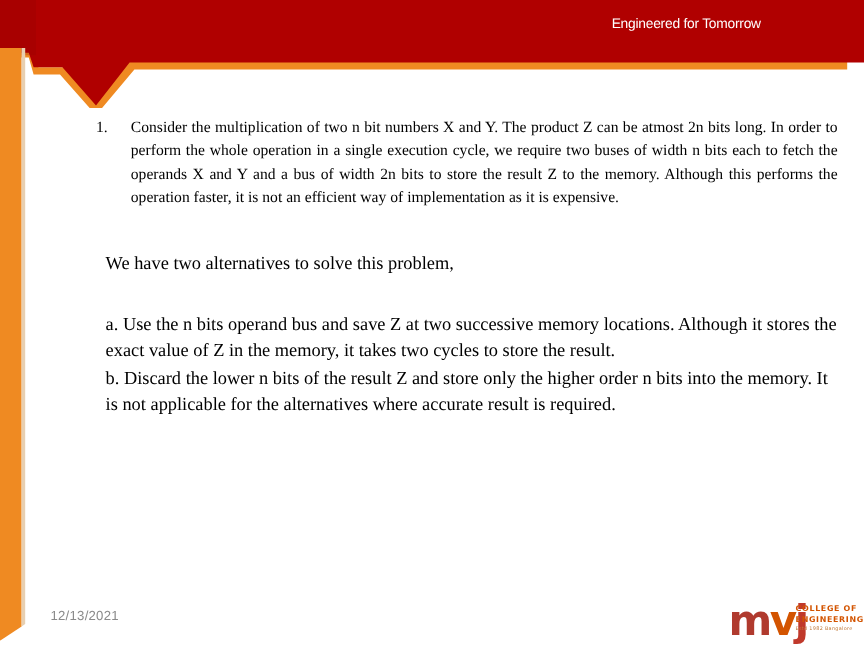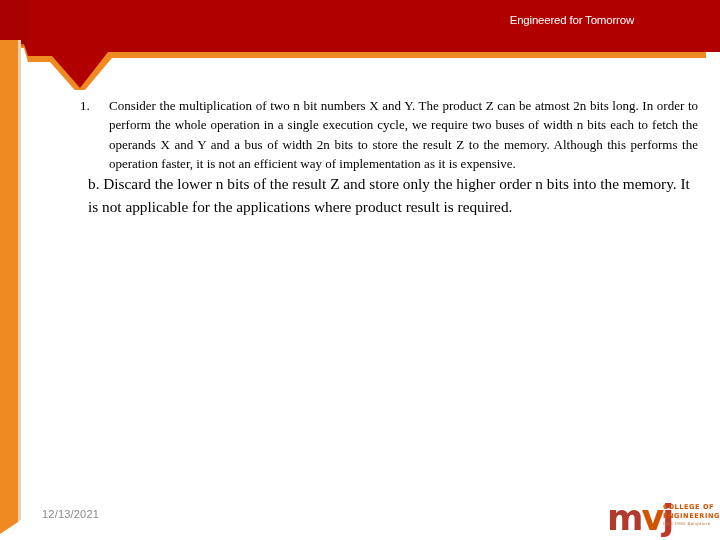--- a/index.html
+++ b/index.html
@@ -179,23 +179,25 @@
   </svg>
 
   <div class="content">
 
 
     <ol class="numbered">
       <li>Consider the multiplication of two n bit numbers X and Y. The product Z can be atmost 2n bits long. In order to perform the whole operation in a single execution cycle, we require two buses of width n bits each to fetch the operands X and Y and a bus of width 2n bits to store the result Z to the memory. Although this performs the operation faster, it is not an efficient way of implementation as it is expensive.</li>
     </ol>
 
     <div class="para-block">
-
-
-      <p class="para">b. Discard the lower n bits of the result Z and store only the higher order n bits into the memory. It is not applicable for the applications where product result is required.</p>
+      <p class="para gap-top">We have two alternatives to solve this problem,</p>
+
+      <p class="para gap-top2">a. Use the n bits operand bus and save Z at two successive memory locations. Although it stores the exact value of Z in the memory, it takes two cycles to store the result.</p>
+
+      <p class="para">b. Discard the lower n bits of the result Z and store only the higher order n bits into the memory. It is not applicable for the alternatives where accurate result is required.</p>
     </div>
   </div>
 
   <div class="footer-date">12/13/2021</div>
 
   <div class="logo">
     <div class="logo-mark"><span class="m">m</span><span class="v">v</span><span class="j">j</span></div>
     <div class="logo-text">
       <div class="l1">COLLEGE OF</div>
       <div class="l2">ENGINEERING</div>

